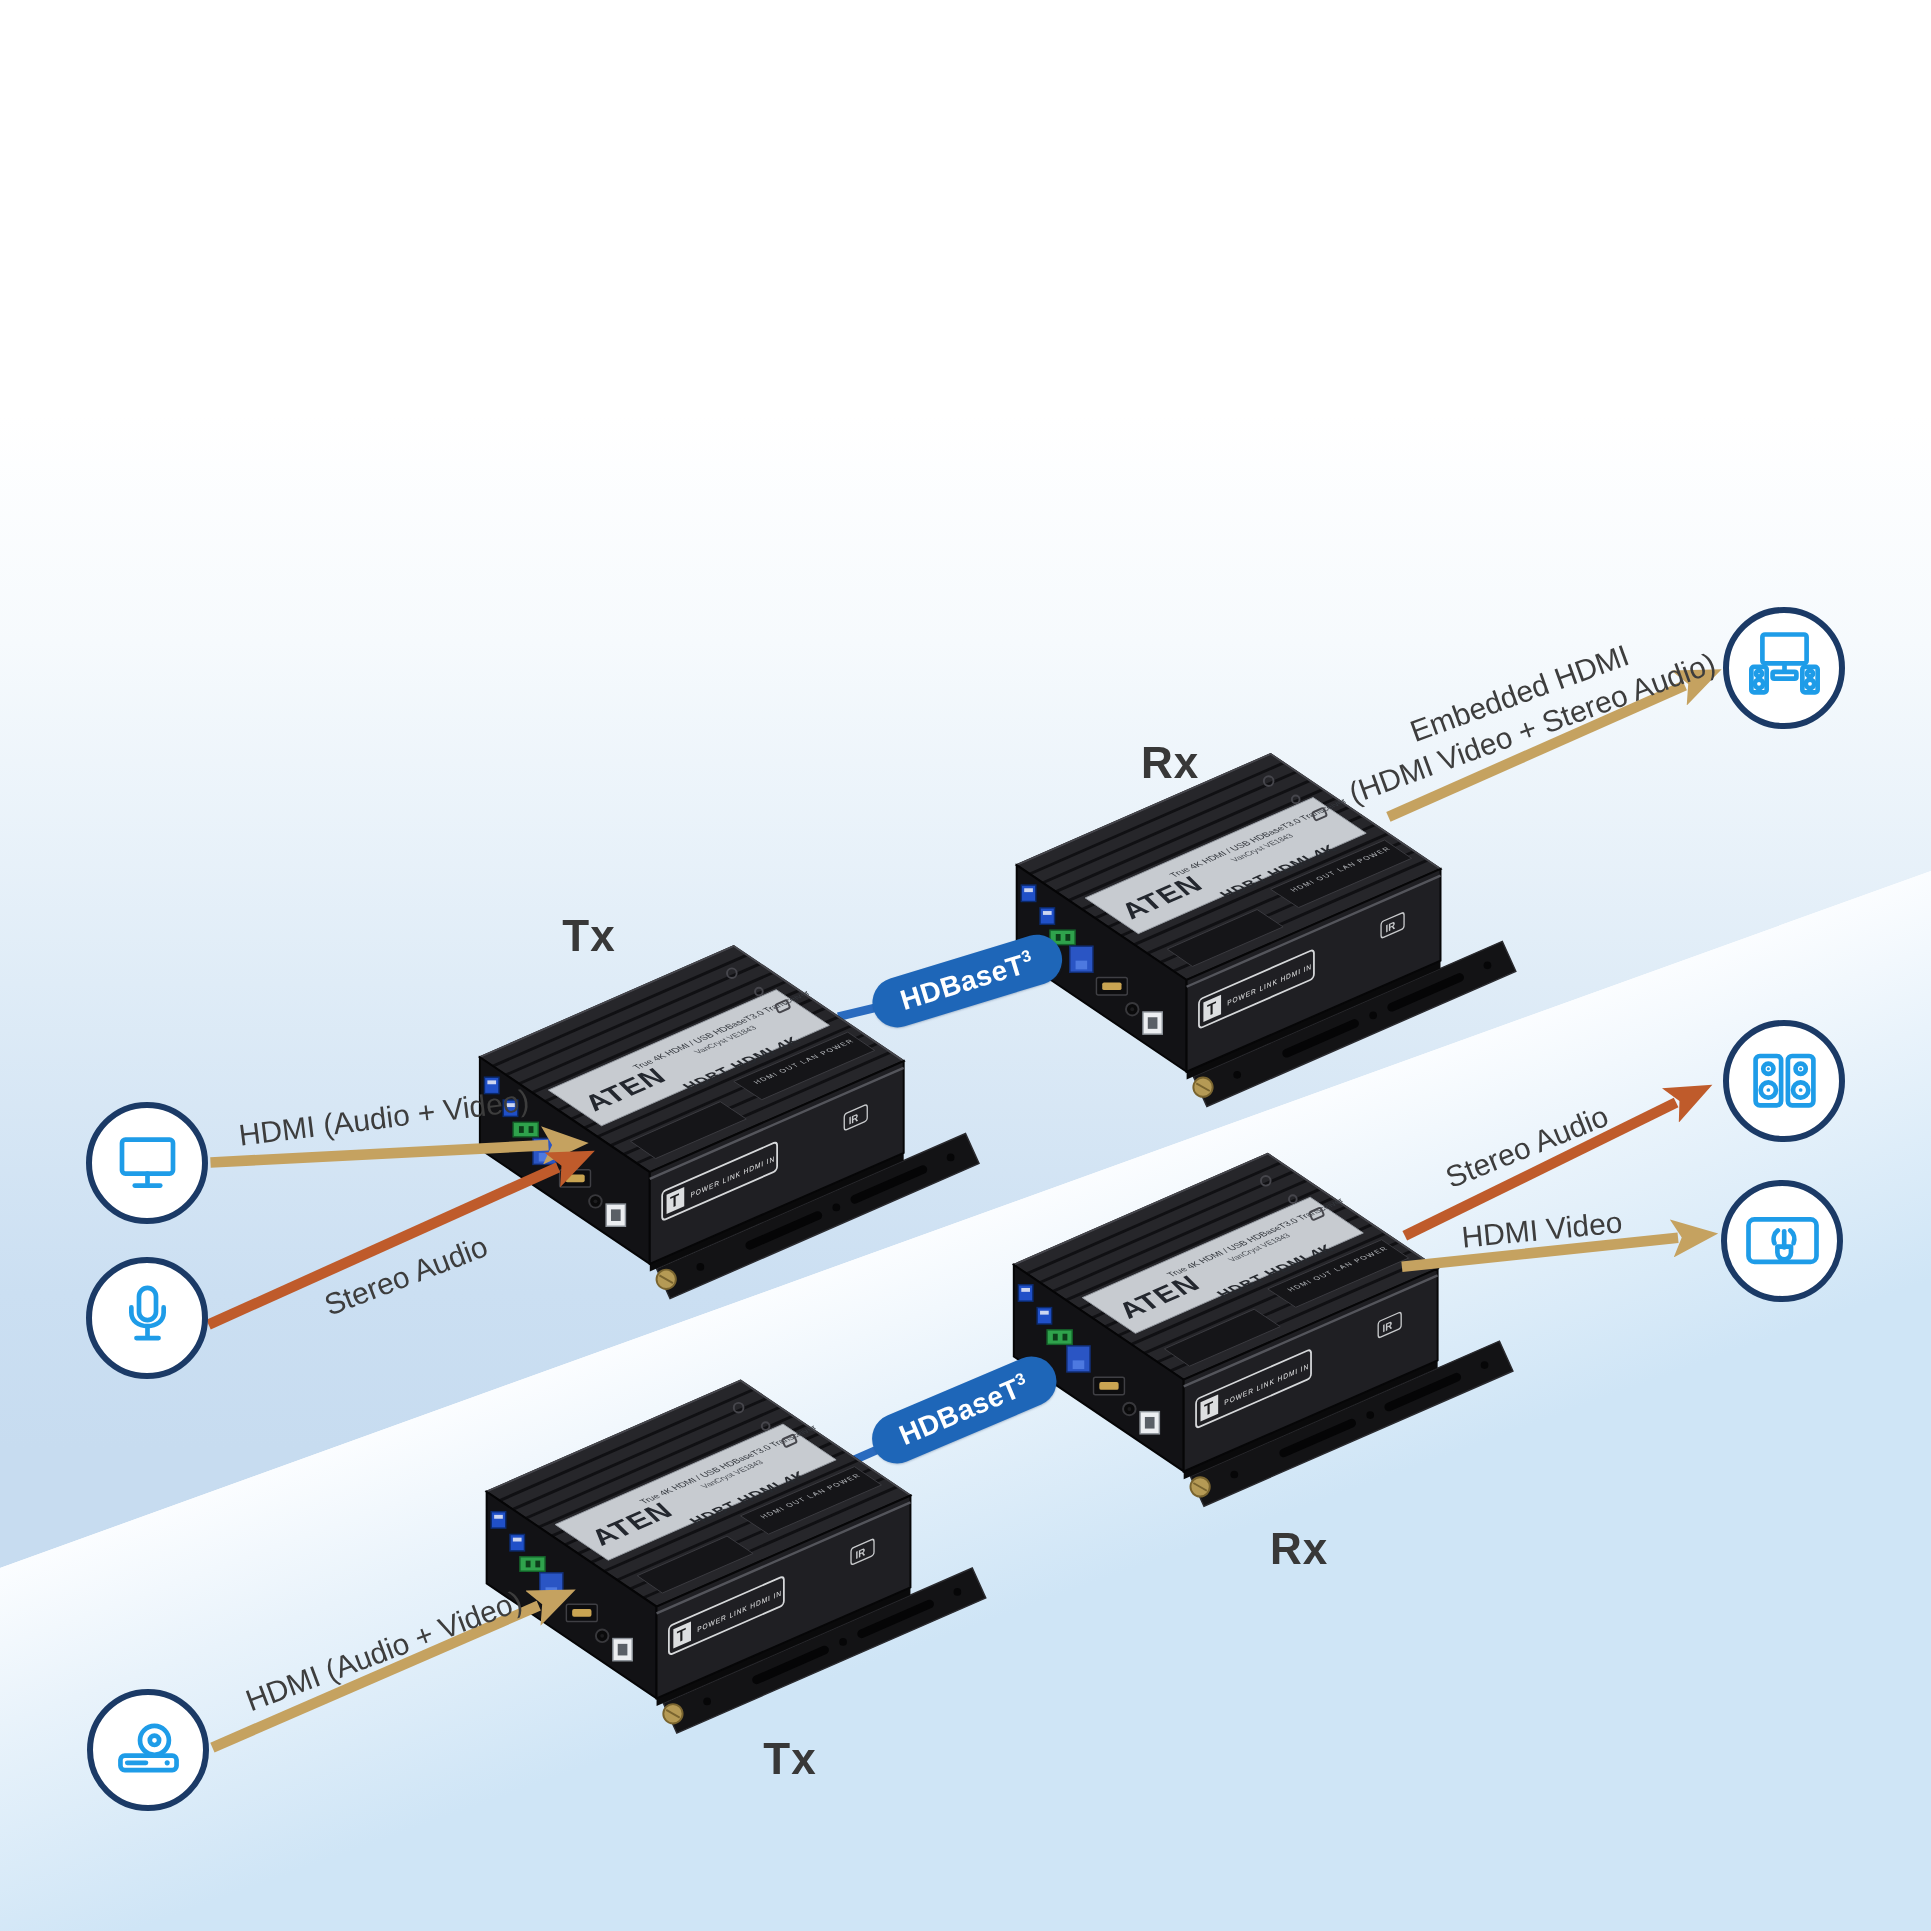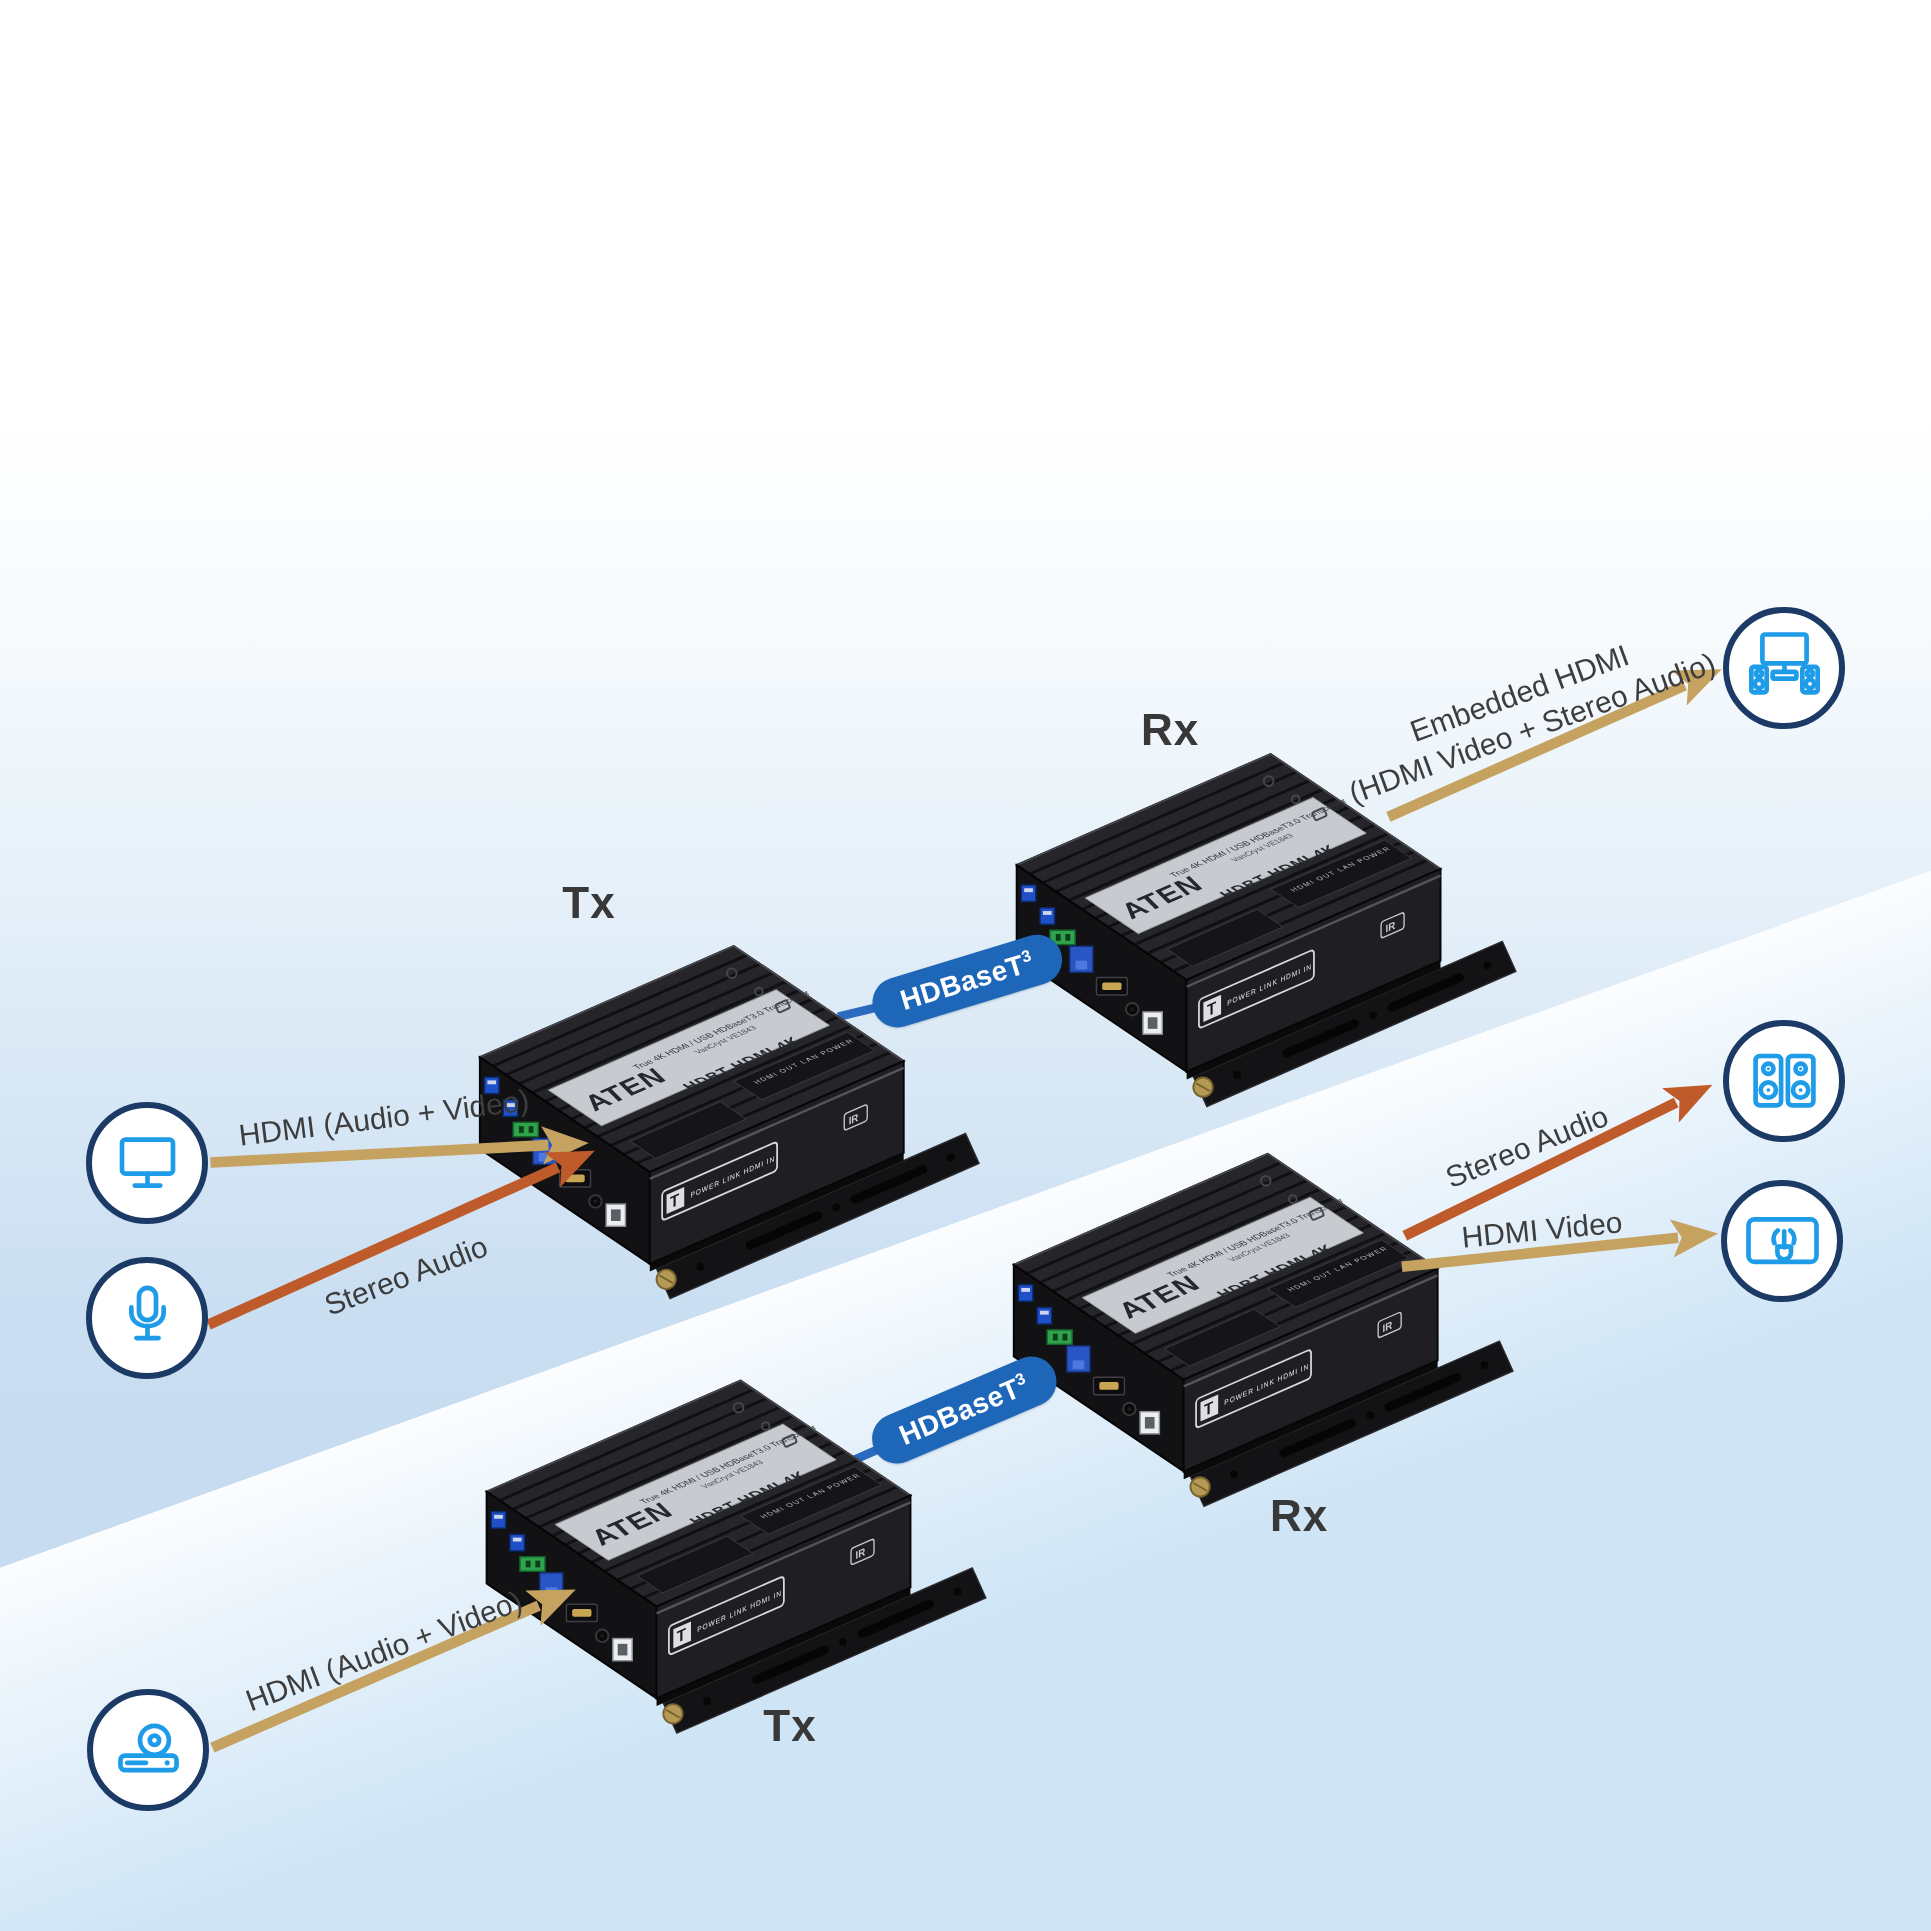--- a/index.html
+++ b/index.html
@@ -22,21 +22,21 @@
   .pill sup{font-size:.58em;}
   .node{
     position:absolute;width:122px;height:122px;border-radius:50%;
     background:#ffffff;border:6.8px solid #1b3a66;box-sizing:border-box;
     display:flex;align-items:center;justify-content:center;
     transform:translate(-50%,-50%);
   }
   .node svg{width:85px;height:85px;}
   .ic{stroke:#1e9ce8;stroke-width:5.5;fill:none;stroke-linecap:round;stroke-linejoin:round;}
   .icf{fill:#1e9ce8;stroke:none;}
-  .ctr{transform:translate(-50%,-50%);}
+  .ctr{transform:translate(-50%,-50%);margin-top:33px;}
 </style>
 </head>
 <body>
 
 <div id="stage">
 
   <svg id="scene" width="1931" height="1931" viewBox="0 0 2000 2000">
     <defs>
       <linearGradient id="bgTop" gradientUnits="userSpaceOnUse" x1="0" y1="430" x2="0" y2="1500">
         <stop offset="0" stop-color="#ffffff"></stop>

